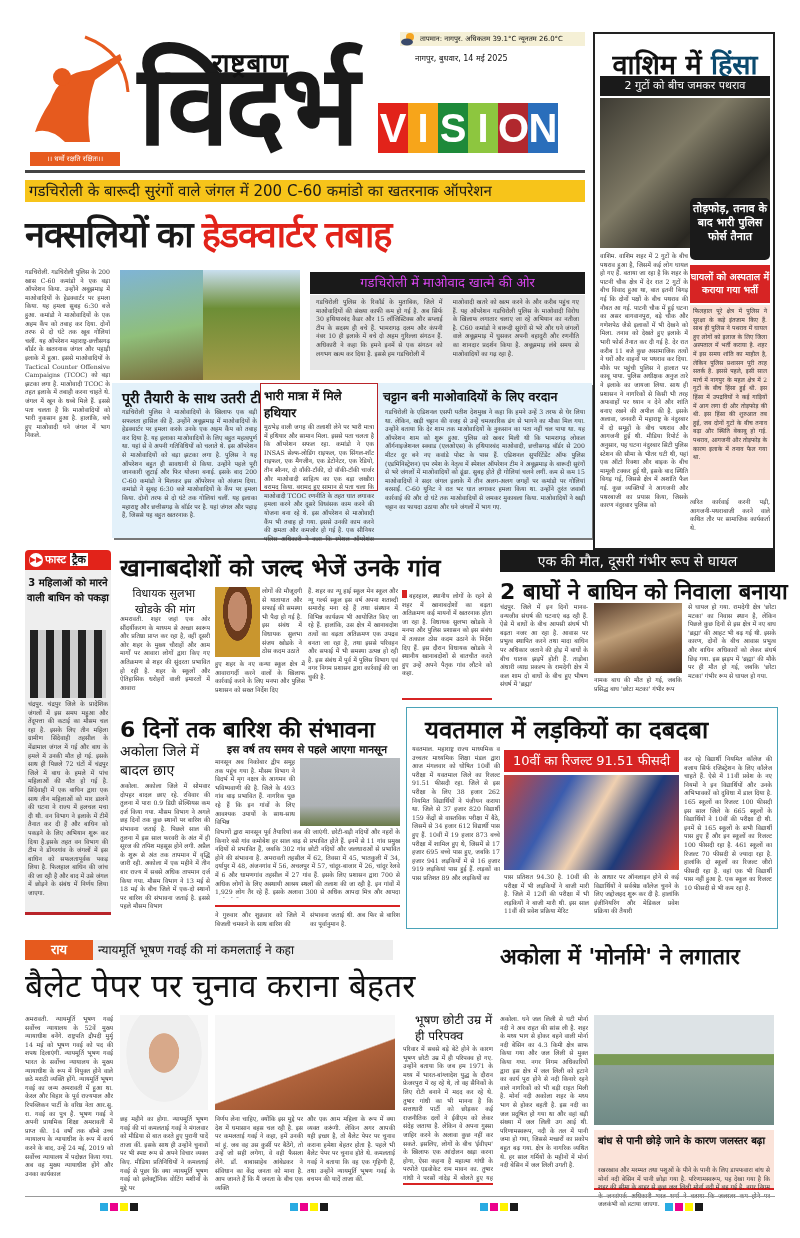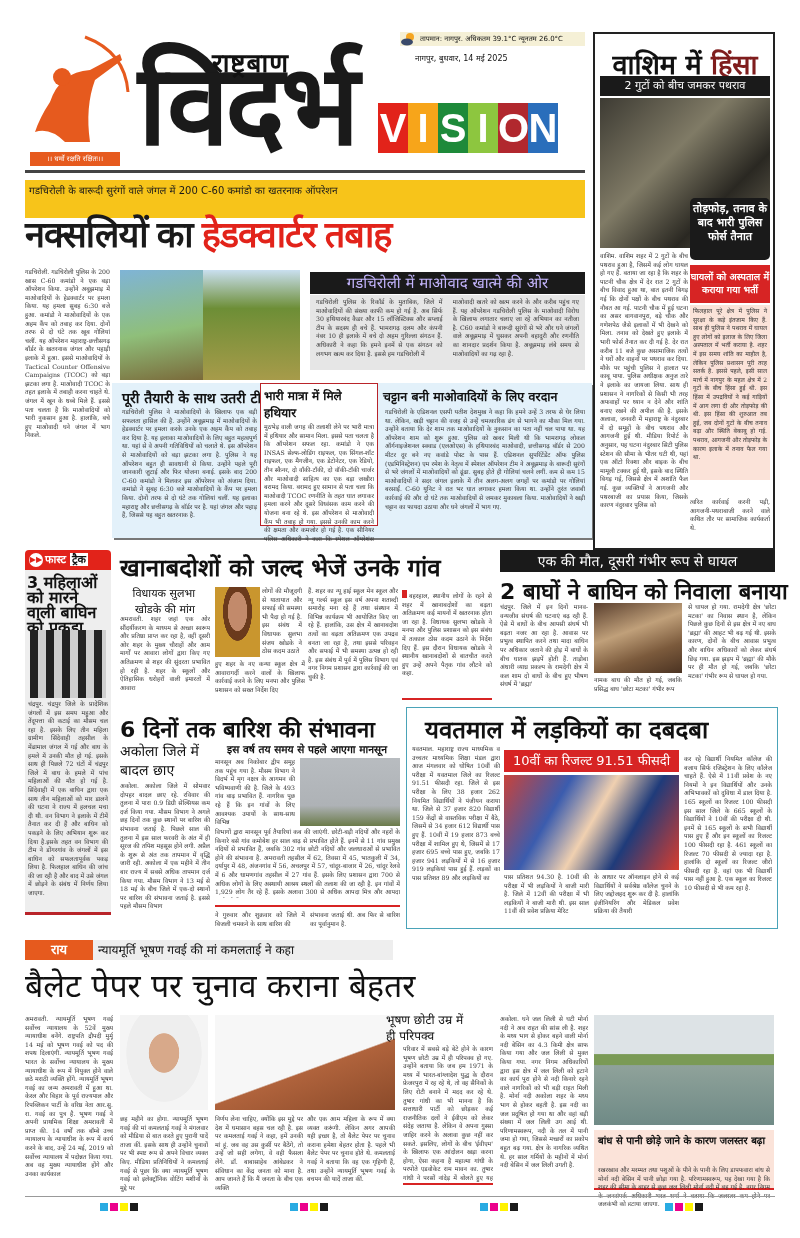--- a/index.html
+++ b/index.html
@@ -13,57 +13,57 @@
   .brand-small { left: 212px; top: 44px; font-size: 26px; font-weight: bold; color: #111; letter-spacing: 1px; }
   .brand-big { left: 138px; top: 40px; font-size: 112px; font-weight: bold; color: #1a1a1a; line-height: 130px; letter-spacing: -4px; }
   .vision { left: 378px; top: 103px; height: 50px; display: flex; }
   .vision span { display: block; width: 30px; height: 50px; color: #fff; font-weight: bold; font-size: 40px; text-align: center; line-height: 50px; font-family: "Liberation Sans", sans-serif; }
   .weather { left: 400px; top: 32px; width: 185px; height: 14px; background: #f5f0d6; font-size: 7px; line-height: 14px; padding-left: 20px; }
   .weather-icon { left: 400px; top: 31px; width: 16px; height: 14px; }
   .dateline { left: 415px; top: 52px; font-size: 8px; text-align: center; }
   .mast-rule { left: 25px; top: 170px; width: 560px; height: 3px; background: #444; }
 
   
-  .kicker { left: 25px; top: 180px; width: 560px; height: 38px; background: #f7c41a; font-size: 10px; color: #1a1a1a; line-height: 22px; padding-left: 4px; white-space: nowrap; overflow: hidden; }
+  .kicker { left: 25px; top: 180px; width: 560px; height: 22px; background: #f7c41a; font-size: 15px; color: #1a1a1a; line-height: 22px; padding-left: 4px; white-space: nowrap; overflow: hidden; }
   .mainhead { left: 25px; top: 206px; width: 560px; height: 58px; font-size: 36px; line-height: 58px; font-weight: bold; white-space: nowrap; letter-spacing: -1px; font-family: "Liberation Sans", sans-serif; }
   .mainhead .black { color: #1a1a1a; } .mainhead .red { color: #e2231a; }
 
   
   .washim { left: 593px; top: 32px; width: 182px; height: 518px; border: 2px solid #222; background: #fff; }
   .washim-title { left: 600px; top: 45px; width: 170px; font-size: 27px; font-weight: bold; text-align: center; }
-  .washim-title .red { color: #7f1d1d; }
+  .washim-title .red { color: #0c4a6e; }
   .washim-sub { left: 600px; top: 76px; width: 170px; height: 20px; background: #1a1a1a; color: #fff; font-size: 11px; text-align: center; line-height: 20px; }
   .washim-img { left: 600px; top: 98px; width: 170px; height: 150px; background: linear-gradient(135deg,#3d3b33,#807b66 40%,#2a2822 70%,#6b6655); }
   .washim-text { left: 600px; top: 252px; width: 88px; height: 290px; }
   .tension-box { left: 690px; top: 198px; width: 80px; height: 62px; background: #1a1a1a; color: #fff; font-size: 11px; font-weight: bold; text-align: center; line-height: 14px; padding-top: 4px; border-radius: 5px; }
   .injured-box { left: 690px; top: 265px; width: 80px; height: 38px; background: #d72424; color: #fff; font-size: 9.5px; font-weight: bold; text-align: center; line-height: 13px; padding-top: 5px; }
   .injured-text { left: 690px; top: 305px; width: 80px; height: 175px; background: #fbe3d9; padding: 2px 3px; font-size: 6px; line-height: 8.6px; }
   .washim-text2 { left: 690px; top: 498px; width: 80px; height: 45px; }
 
   
   .naxal-lead { left: 25px; top: 268px; width: 85px; height: 260px; }
   .naxal-img1 { left: 120px; top: 270px; width: 83px; height: 110px; background: linear-gradient(170deg,#7fb4d6 0%,#8fbf7a 55%,#7a6a3a 100%); }
   .naxal-img2 { left: 203px; top: 270px; width: 97px; height: 110px; background: linear-gradient(180deg,#c9dfef 0%,#6d8e36 35%,#a79b4a 100%); }
-  .maoist-head { left: 310px; top: 272px; width: 275px; height: 22px; background: #1a1a1a; color: #c4b5fd; font-size: 15px; text-align: center; line-height: 22px; }
+  .maoist-head { left: 310px; top: 272px; width: 275px; height: 22px; background: #1a1a1a; color: #d946ef; font-size: 13px; text-align: center; line-height: 22px; }
   .maoist-body { left: 310px; top: 295px; width: 275px; height: 75px; background: #e6e6e6; padding: 3px 6px; display: flex; gap: 10px; }
   .maoist-body .body-text { flex: 1; }
 
   .blue-panel { left: 112px; top: 383px; width: 480px; height: 155px; background: #e3f1fa; box-shadow: 2px 2px 0 #777; }
   .team-head { left: 122px; top: 388px; font-size: 14px; font-weight: bold; }
   .team-text { left: 122px; top: 408px; width: 135px; height: 120px; }
-  .weapons-box { left: 260px; top: 383px; width: 118px; height: 143px; background: #fff; border: 1px solid #b9242a; padding: 3px; }
+  .weapons-box { left: 260px; top: 383px; width: 118px; height: 108px; background: #fff; border: 1px solid #b9242a; padding: 3px; }
   .weapons-head { font-size: 12px; font-weight: bold; margin-bottom: 2px; }
   .rock-head { left: 383px; top: 388px; font-size: 12.5px; font-weight: bold; }
   .rock-text { left: 385px; top: 408px; width: 200px; height: 120px; }
 
   
   .ft-badge { left: 25px; top: 550px; width: 86px; height: 20px; background: #e2231a; color: #fff; font-size: 11px; font-weight: bold; line-height: 20px; padding-left: 20px; border-radius: 4px 4px 0 0; }
   .ft-icon { left: 29px; top: 553px; width: 14px; height: 14px; border-radius: 50%; background: #fff; color: #e2231a; font-size: 8px; text-align: center; line-height: 14px; }
   .ft-box { left: 25px; top: 570px; width: 86px; height: 345px; background: #eeeeee; border-bottom: 3px solid #b9242a; }
-  .ft-head { left: 27px; top: 575px; width: 82px; font-size: 16px; font-weight: bold; text-align: left; line-height: 15px; }
+  .ft-head { left: 27px; top: 575px; width: 82px; font-size: 10px; font-weight: bold; text-align: center; line-height: 15px; }
   .ft-img { left: 30px; top: 630px; width: 76px; height: 68px; background: repeating-linear-gradient(90deg,#222 0 8px,#cfcfcf 8px 16px); }
   .ft-text { left: 28px; top: 700px; width: 80px; height: 212px; }
 
   
   .nomad-head { left: 120px; top: 550px; font-size: 24px; font-weight: bold; white-space: nowrap; }
   .nomad-sub { left: 120px; top: 586px; width: 75px; font-size: 11px; line-height: 16px; text-align: right; }
   .nomad-col1 { left: 120px; top: 615px; width: 90px; height: 85px; }
   .nomad-photo { left: 215px; top: 587px; width: 45px; height: 70px; background: radial-gradient(ellipse at 50% 35%,#c28a6b 0 30%,#6b3a1c 31% 45%,#c9962e 46%); }
   .nomad-col2 { left: 262px; top: 587px; width: 40px; height: 70px; }
   .nomad-col2b { left: 215px; top: 660px; width: 90px; height: 42px; }
@@ -104,21 +104,21 @@
   
   .raay-tag { left: 25px; top: 940px; width: 68px; height: 20px; background: #e65a1e; color: #fff; font-size: 13px; font-weight: bold; line-height: 20px; text-align: center; }
   .raay-bar { left: 93px; top: 940px; width: 300px; height: 20px; background: #eeeeee; font-size: 12px; line-height: 20px; padding-left: 5px; white-space: nowrap; }
   .ballot-head { left: 25px; top: 963px; font-size: 32px; font-weight: normal; white-space: nowrap; font-family: "DejaVu Serif", serif; }
   .ballot-col1 { left: 25px; top: 1015px; width: 88px; height: 200px; }
   .ballot-photo { left: 120px; top: 1015px; width: 88px; height: 95px; background: radial-gradient(ellipse at 50% 40%,#d8a98a 0 24%,#eee 25% 60%,#f5f5f5 61%); }
   .ballot-col2 { left: 120px; top: 1115px; width: 88px; height: 100px; }
   .ballot-img { left: 215px; top: 1015px; width: 180px; height: 95px; background: linear-gradient(160deg,#f7f7f7 0 55%,#b0633c 56%,#8a4a2a 100%); }
   .ballot-col3 { left: 215px; top: 1115px; width: 88px; height: 100px; }
   .ballot-col4 { left: 307px; top: 1115px; width: 88px; height: 100px; }
-  .bhushan-sub { left: 386px; top: 1012px; width: 90px; font-size: 12px; line-height: 16px; }
+  .bhushan-sub { left: 415px; top: 1012px; width: 90px; font-size: 12px; line-height: 16px; }
   .bhushan-text { left: 403px; top: 1045px; width: 90px; height: 140px; border-bottom: 2px solid #d72424; }
   .akola2-head { left: 500px; top: 942px; font-size: 22px; font-weight: bold; white-space: nowrap; line-height: 30px; }
   .akola2-text { left: 500px; top: 1015px; width: 88px; height: 175px; }
   .river-img { left: 594px; top: 1015px; width: 180px; height: 110px; background: linear-gradient(180deg,#dde3e6 0 35%,#7a9a55 36% 45%,#8fa29a 46%,#6f8a86 100%); }
   .dam-box { left: 594px; top: 1130px; width: 180px; height: 60px; background: #fbe3d9; border-bottom: 2px solid #d72424; padding: 3px 4px; }
   .dam-head { font-size: 10px; font-weight: bold; margin-bottom: 19px; white-space: nowrap; }
   .bottom-rule { left: 25px; top: 1196px; width: 750px; height: 1px; background: #999; }
   .cmyk { top: 1203px; display: flex; gap: 2px; }
   .cmyk span { width: 8px; height: 8px; display: block; }
 </style>
@@ -237,20 +237,21 @@
 <div class="abs body-text ballot-col1">अमरावती. न्यायमूर्ति भूषण गवई सर्वोच्च न्यायालय के 52वें मुख्य न्यायाधीश बनेंगे. राष्ट्रपति द्रौपदी मुर्मू 14 मई को भूषण गवई को पद की शपथ दिलाएंगी. न्यायमूर्ति भूषण गवई भारत के सर्वोच्च न्यायालय के मुख्य न्यायाधीश के रूप में नियुक्त होने वाले छठे मराठी व्यक्ति होंगे. न्यायमूर्ति भूषण गवई का जन्म अमरावती में हुआ था. केरल और बिहार के पूर्व राज्यपाल और रिपब्लिकन पार्टी के वरिष्ठ नेता आर.सु. रा. गवई का पुत्र है. भूषण गवई ने अपनी प्राथमिक शिक्षा अमरावती में प्राप्त की. 14 वर्षों तक बॉम्बे उच्च न्यायालय के न्यायाधीश के रूप में कार्य करने के बाद, उन्हें 24 मई, 2019 को सर्वोच्च न्यायालय में पदोन्नत किया गया. अब वह मुख्य न्यायाधीश होंगे और उनका कार्यकाल</div>
 <div class="abs ballot-photo"></div>
 <div class="abs body-text ballot-col2">छह महीने का होगा. न्यायमूर्ति भूषण गवई की मां कमलताई गवई ने मंगलवार को मीडिया से बात करते हुए पुरानी यादें ताजा कीं. इसके साथ ही उन्होंने चुनावों पर भी स्पष्ट रूप से अपने विचार व्यक्त किए. मीडिया प्रतिनिधियों ने कमलताई गवई से पूछा कि क्या न्यायमूर्ति भूषण गवई को इलेक्ट्रॉनिक वोटिंग मशीनों के मुद्दे पर</div>
 <div class="abs ballot-img"></div>
 <div class="abs body-text ballot-col3">निर्णय लेना चाहिए, क्योंकि इस मुद्दे पर देश में घमासान बहस चल रही है. इस पर कमलताई गवई ने कहा, हमें उनकी मां हूं. जब वह उस कुर्सी पर बैठेंगे, तो उन्हें जो सही लगेगा, वे वही फैसला लेंगे. डॉ. बाबासाहेब आंबेडकर ने संविधान का केंद्र जनता को माना है. आप जानते हैं कि मैं जनता के बीच एक व्यक्ति</div>
 <div class="abs body-text ballot-col4">और एक आम महिला के रूप में क्या व्यक्त करूंगी. लेकिन अगर आपकी यही इच्छा है, तो बैलेट पेपर पर चुनाव कराना हमेशा बेहतर होता है. पहले भी बैलेट पेपर पर चुनाव होते थे. कमलताई गवई ने बताया कि वह एक गृहिणी हैं, तथा उन्होंने न्यायमूर्ति भूषण गवई के बचपन की यादें ताजा कीं.</div>
 <div class="abs bhushan-sub">भूषण छोटी उम्र में ही परिपक्व</div>
 <div class="abs body-text bhushan-text">परिवार में सबसे बड़े बेटे होने के कारण भूषण छोटी उम्र में ही परिपक्व हो गए. उन्होंने बताया कि जब हम 1971 के मध्य में भारत-बांग्लादेश युद्ध के दौरान फ्रेजरपुरा में रह रहे थे, तो वह सैनिकों के लिए रोटी बनाने में मदद कर रहे थे. तुषार गांधी का भी मानना है कि सत्ताधारी पार्टी को छोड़कर कई राजनीतिक दलों ने ईवीएम को लेकर संदेह जताया है. लेकिन वे अपना गुस्सा जाहिर करने के अलावा कुछ नहीं कर सकते. इसलिए, लोगों के बीच 'ईवीएम' के खिलाफ एक आंदोलन खड़ा करना होगा, ऐसा कहना है महात्मा गांधी के परपोते एडवोकेट राम मावन का. तुषार गांधी ने परसों नांदेड़ में बोलते हुए यह बात कही.</div>
 
 <div class="abs akola2-head">
+  <div>अकोला में 'मोर्नामे' ने लगातार</div>
 </div>
 <div class="abs body-text akola2-text">अकोला. घने जल लिली से घटी मोर्ना नदी ने अब राहत की सांस ली है. शहर के मध्य भाग से होकर बहने वाली मोर्ना नदी बेसिन का 4.3 किमी क्षेत्र साफ किया गया और जल लिली से मुक्त किया गया. नगर निगम अधिकारियों द्वारा इस क्षेत्र में जल लिली को हटाने का कार्य पूरा होने से नदी किनारे रहने वाले नागरिकों को भी बड़ी राहत मिली है. मोर्ना नदी अकोला शहर के मध्य भाग से होकर बहती है. इस नदी का जल प्रदूषित हो गया था और वहां बड़ी संख्या में जल लिली उग आई थी. परिणामस्वरूप, नदी के तल में पानी जमा हो गया, जिससे मच्छरों का प्रकोप बहुत बढ़ गया. क्षेत्र के नागरिक व्यथित थे. हर साल गर्मियों के महीनों में मोर्ना नदी बेसिन में जल लिली उगती है.</div>
 <div class="abs river-img"></div>
 <div class="abs dam-box">
   <div class="dam-head">बांध से पानी छोड़े जाने के कारण जलस्तर बढ़ा</div>
   <div class="body-text" style="height:40px">रखरखाव और मरम्मत तथा पशुओं के पीने के पानी के लिए डापफवारा बांध से मोर्ना नदी बेसिन में पानी छोड़ा गया है. परिणामस्वरूप, यह देखा गया है कि शहर की सीमा के बाहर से कुछ जल लिली मोर्ना नदी में बह गई है. नगर निगम के जनसंपर्क अधिकारी भरत शर्मा ने बताया कि जलस्तर कम होने पर जलकुंभी को हटाया जाएगा.</div>
 </div>
 
 <div class="abs bottom-rule"></div>
 <div class="abs cmyk" style="left:100px" id="cmyk1">

